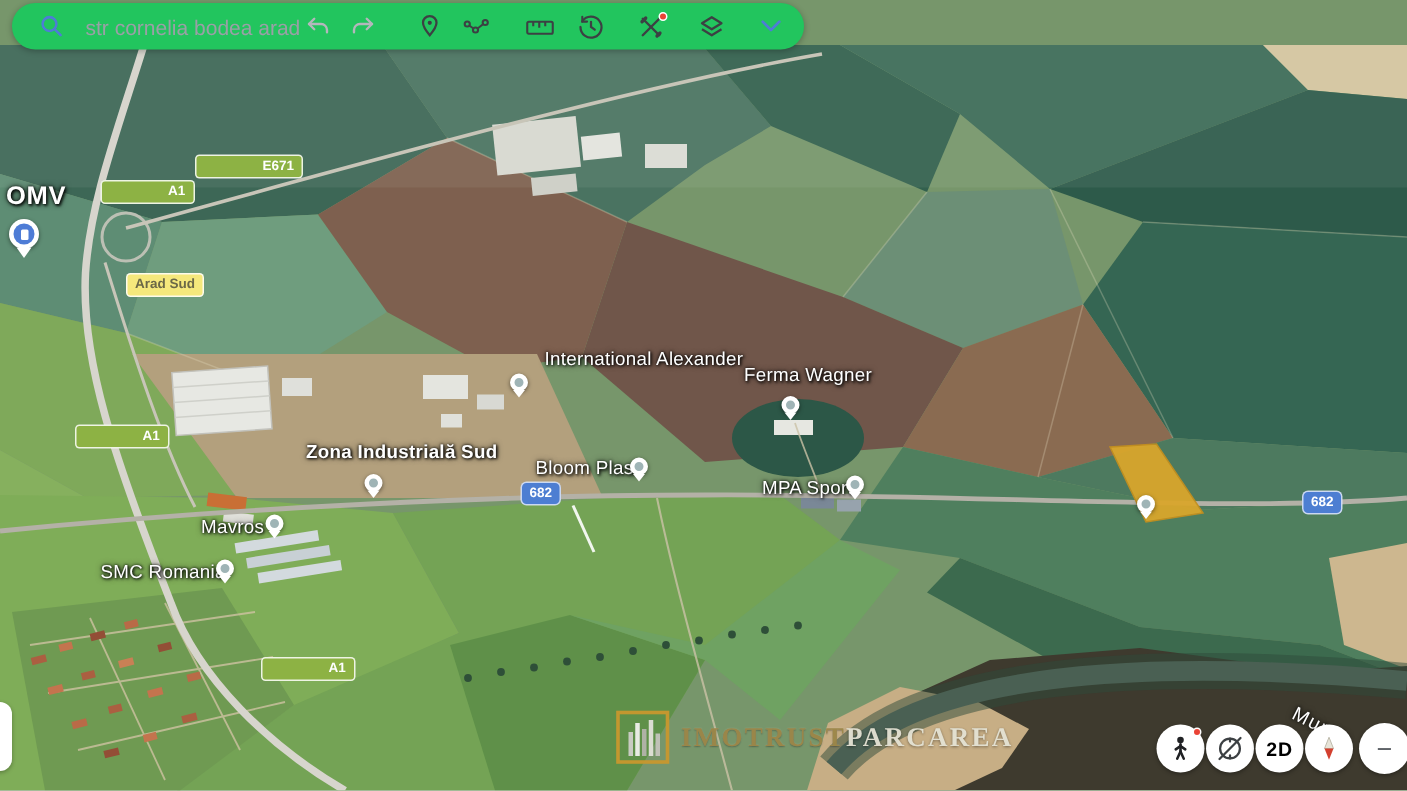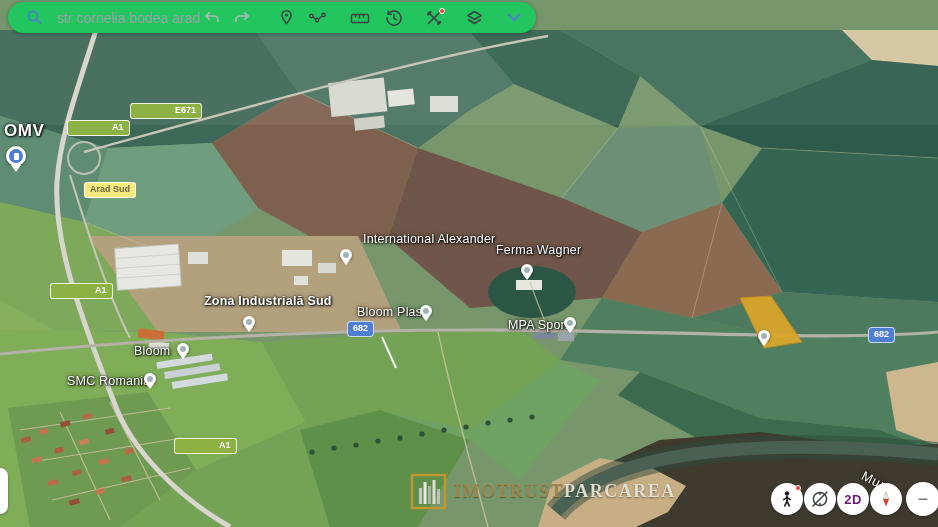--- a/index.html
+++ b/index.html
@@ -67,21 +67,21 @@
   .wm-text { display:flex; flex-direction:row; justify-content:center; }
   .wm-line1 { font-family:"Liberation Serif", serif; font-size:18px; font-weight:bold;
     letter-spacing:1.5px; color:#9c8648; text-shadow:0 1px 1px rgba(0,0,0,.35), 0 0 1px rgba(255,255,255,.3); line-height:17px; }
   .wm-line2 { font-family:"Liberation Serif", serif; font-size:18px; font-weight:bold;
     letter-spacing:1.5px; color:#e4e2d4; text-shadow:0 1px 2px rgba(0,0,0,.45); line-height:17px; }
 
   
   .circle-btn { position:absolute; top:483px; width:32px; height:32px; border-radius:50%;
     background:#fff; box-shadow:0 1px 3px rgba(0,0,0,.35); z-index:20;
     display:flex; align-items:center; justify-content:center; cursor:pointer;
-    color:#701a75; font-size:13px; font-weight:bold; }
+    color:#000000; font-size:13px; font-weight:bold; }
   .circle-btn .red-dot { right:2px; top:2px; }
   .btn-2d { font-size:13px; letter-spacing:.5px; }
   .btn-minus { font-size:18px; font-weight:normal; color:#5f6368; width:34px; height:34px; top:482px; }
 
   
   .edge-panel { position:absolute; left:-8px; top:468px; width:16px; height:46px;
     background:#fff; border-radius:8px; box-shadow:0 1px 3px rgba(0,0,0,.3); z-index:15; }
 </style>
 </head>
 <body>
@@ -322,21 +322,21 @@
 
   <div class="map-label" style="left:204px; top:294px;font-weight:bold;">Zona Industrială Sud</div>
   <span class="poi-pin" style="left:243px; top:316px;"></span>
 
   <div class="map-label" style="left:357px; top:305px;">Bloom Plast</div>
   <span class="poi-pin" style="left:420px; top:305px;"></span>
 
   <div class="map-label" style="left:508px; top:318px;">MPA Sport</div>
   <span class="poi-pin" style="left:564px; top:317px;"></span>
 
-  <div class="map-label" style="left:134px; top:344px;">Bloom</div>
+  <div class="map-label" style="left:134px; top:344px;">Mavros</div>
   <span class="poi-pin" style="left:177px; top:343px;"></span>
 
   <div class="map-label" style="left:67px; top:374px;">SMC Romania</div>
   <span class="poi-pin" style="left:144px; top:373px;"></span>
 
   <span class="poi-pin" style="left:758px; top:330px;"></span>
 
   <div class="river-label">Mureș</div>
 
   <div class="watermark">

